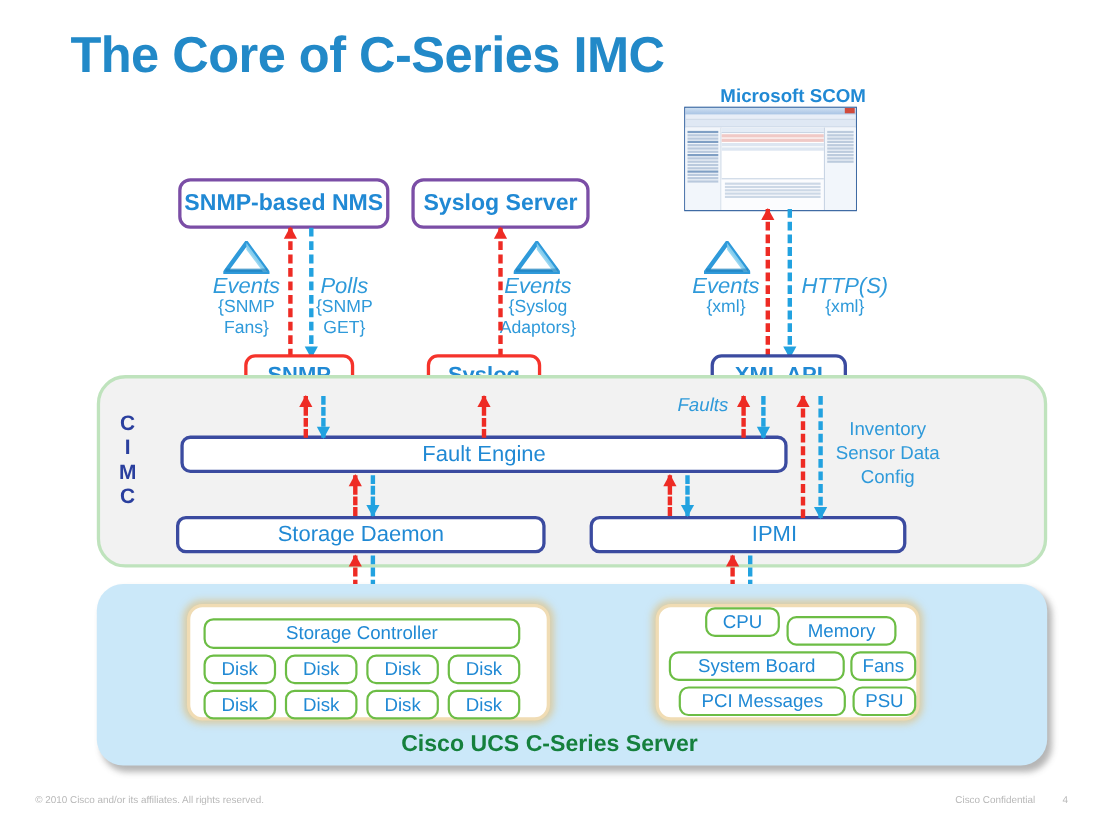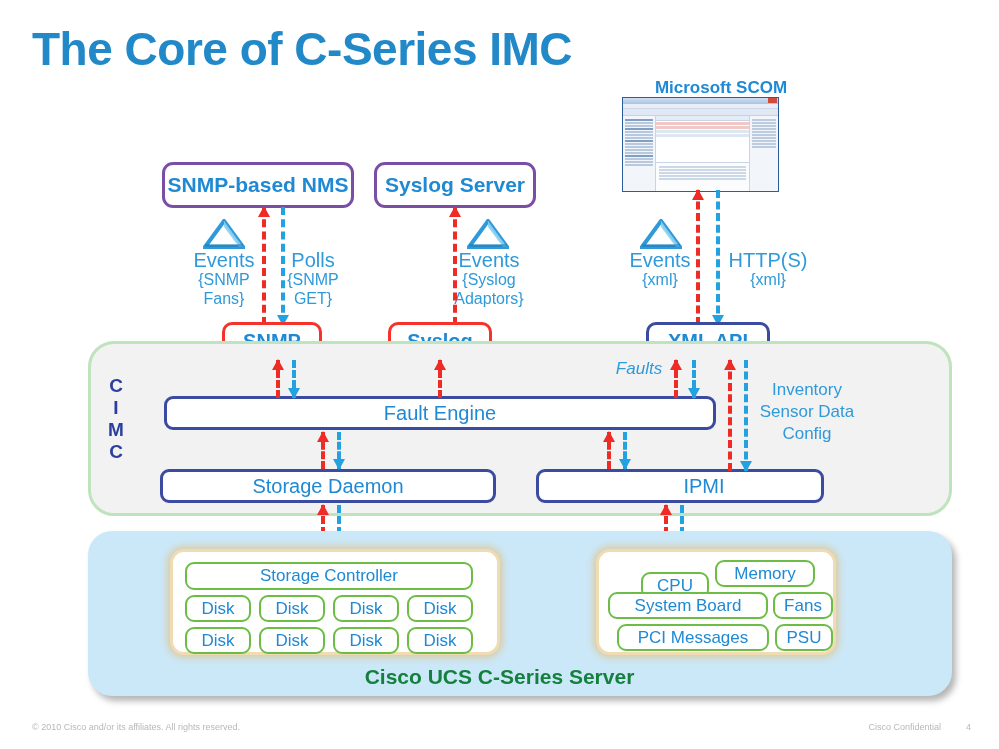--- a/index.html
+++ b/index.html
@@ -4,21 +4,21 @@
 <style>
   html,body{margin:0;padding:0;}
   body{
     width:999px;height:749px;background:#ffffff;position:relative;
     font-family:"Liberation Sans", sans-serif;overflow:hidden;
   }
   .slide{position:absolute;inset:0;}
 
   
   #page-title{
-    position:absolute;left:32px;top:22px;
+    position:absolute;left:64px;top:22px;
     font-size:46px;font-weight:bold;color:#2289c8;
     letter-spacing:-0.5px;white-space:nowrap;
   }
 
   
   .box{
     position:absolute;display:flex;align-items:center;justify-content:center;
     background:#ffffff;box-sizing:border-box;text-align:center;
     color:#2089d4;font-weight:bold;
   }
@@ -54,21 +54,21 @@
   }
   #server-caption{
     position:absolute;left:0;right:0;top:665px;text-align:center;
     color:#15803d;font-weight:bold;font-size:21px;
   }
 
   
   .flow-label{
     position:absolute;text-align:center;color:#2f9ada;line-height:19px;
   }
-  .flow-label .big{font-size:20px;display:block;}
+  .flow-label .big{font-size:20px;display:block;font-style:italic;}
   .flow-label .small{font-size:16px;display:block;}
 
   .side-label{
     position:absolute;text-align:center;color:#2f9ada;font-size:17px;line-height:22px;
   }
   .side-label span{display:block;}
 
   
   .arrow{position:absolute;width:12px;}
   .arrow .shaft{
@@ -392,21 +392,21 @@
       </div>
     <div class="box green" style="left:160px;top:75px;width:66px;height:27px;">
         <span>Disk</span>
       </div>
     <div class="box green" style="left:234px;top:75px;width:66px;height:27px;">
         <span>Disk</span>
       </div>
   </div>
 
   <div class="subgroup" style="left:596px;top:549px;width:240px;height:106px;">
-    <div class="box green" style="left:42px;top:20px;width:68px;height:27px;">
+    <div class="box green" style="left:42px;top:0;width:68px;height:27px;">
         <span>CPU</span>
       </div>
     <div class="box green" style="left:116px;top:8px;width:100px;height:27px;">
         <span>Memory</span>
       </div>
     <div class="box green" style="left:9px;top:40px;width:160px;height:27px;">
         <span>System Board</span>
       </div>
     <div class="box green" style="left:174px;top:40px;width:60px;height:27px;">
         <span>Fans</span>

